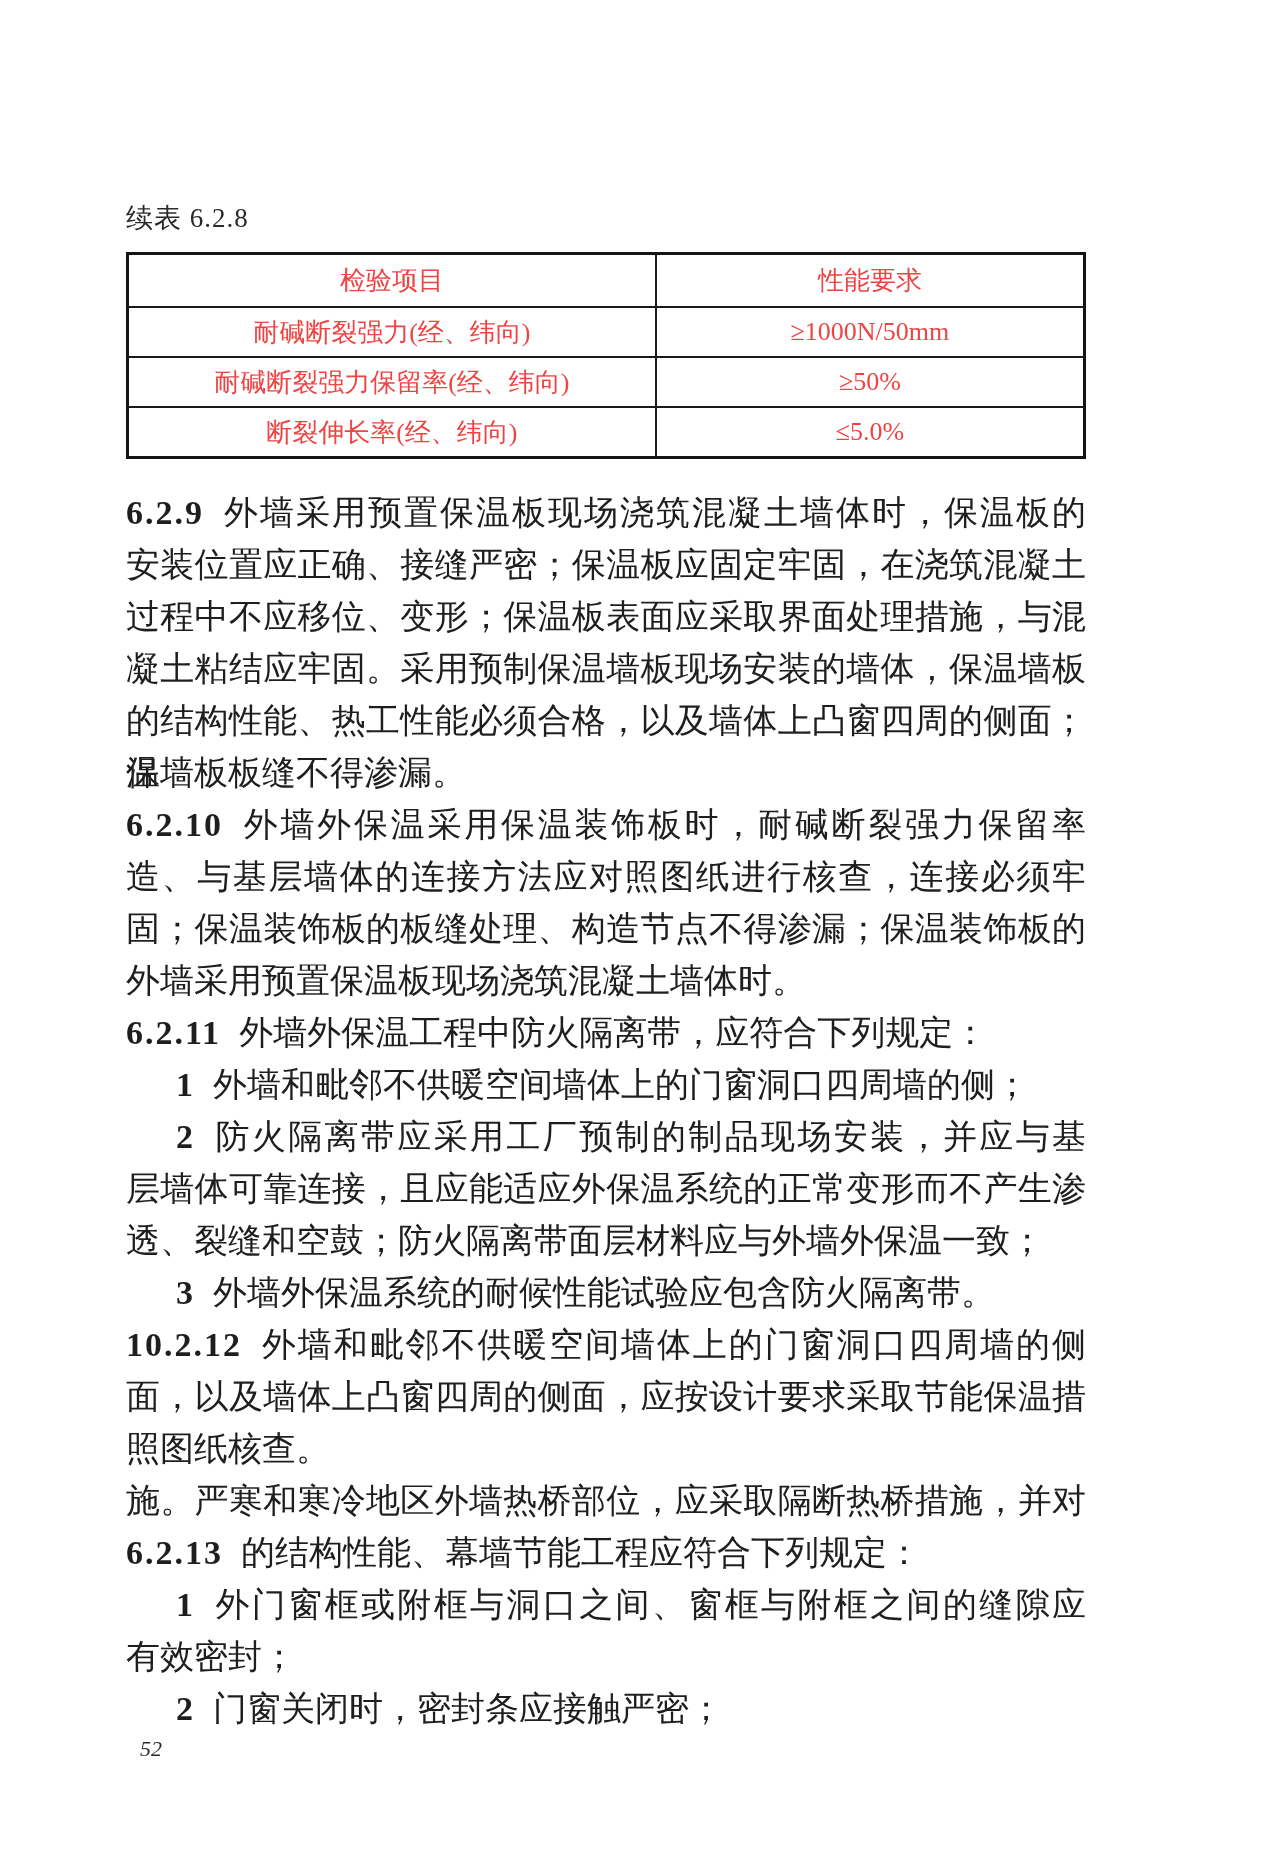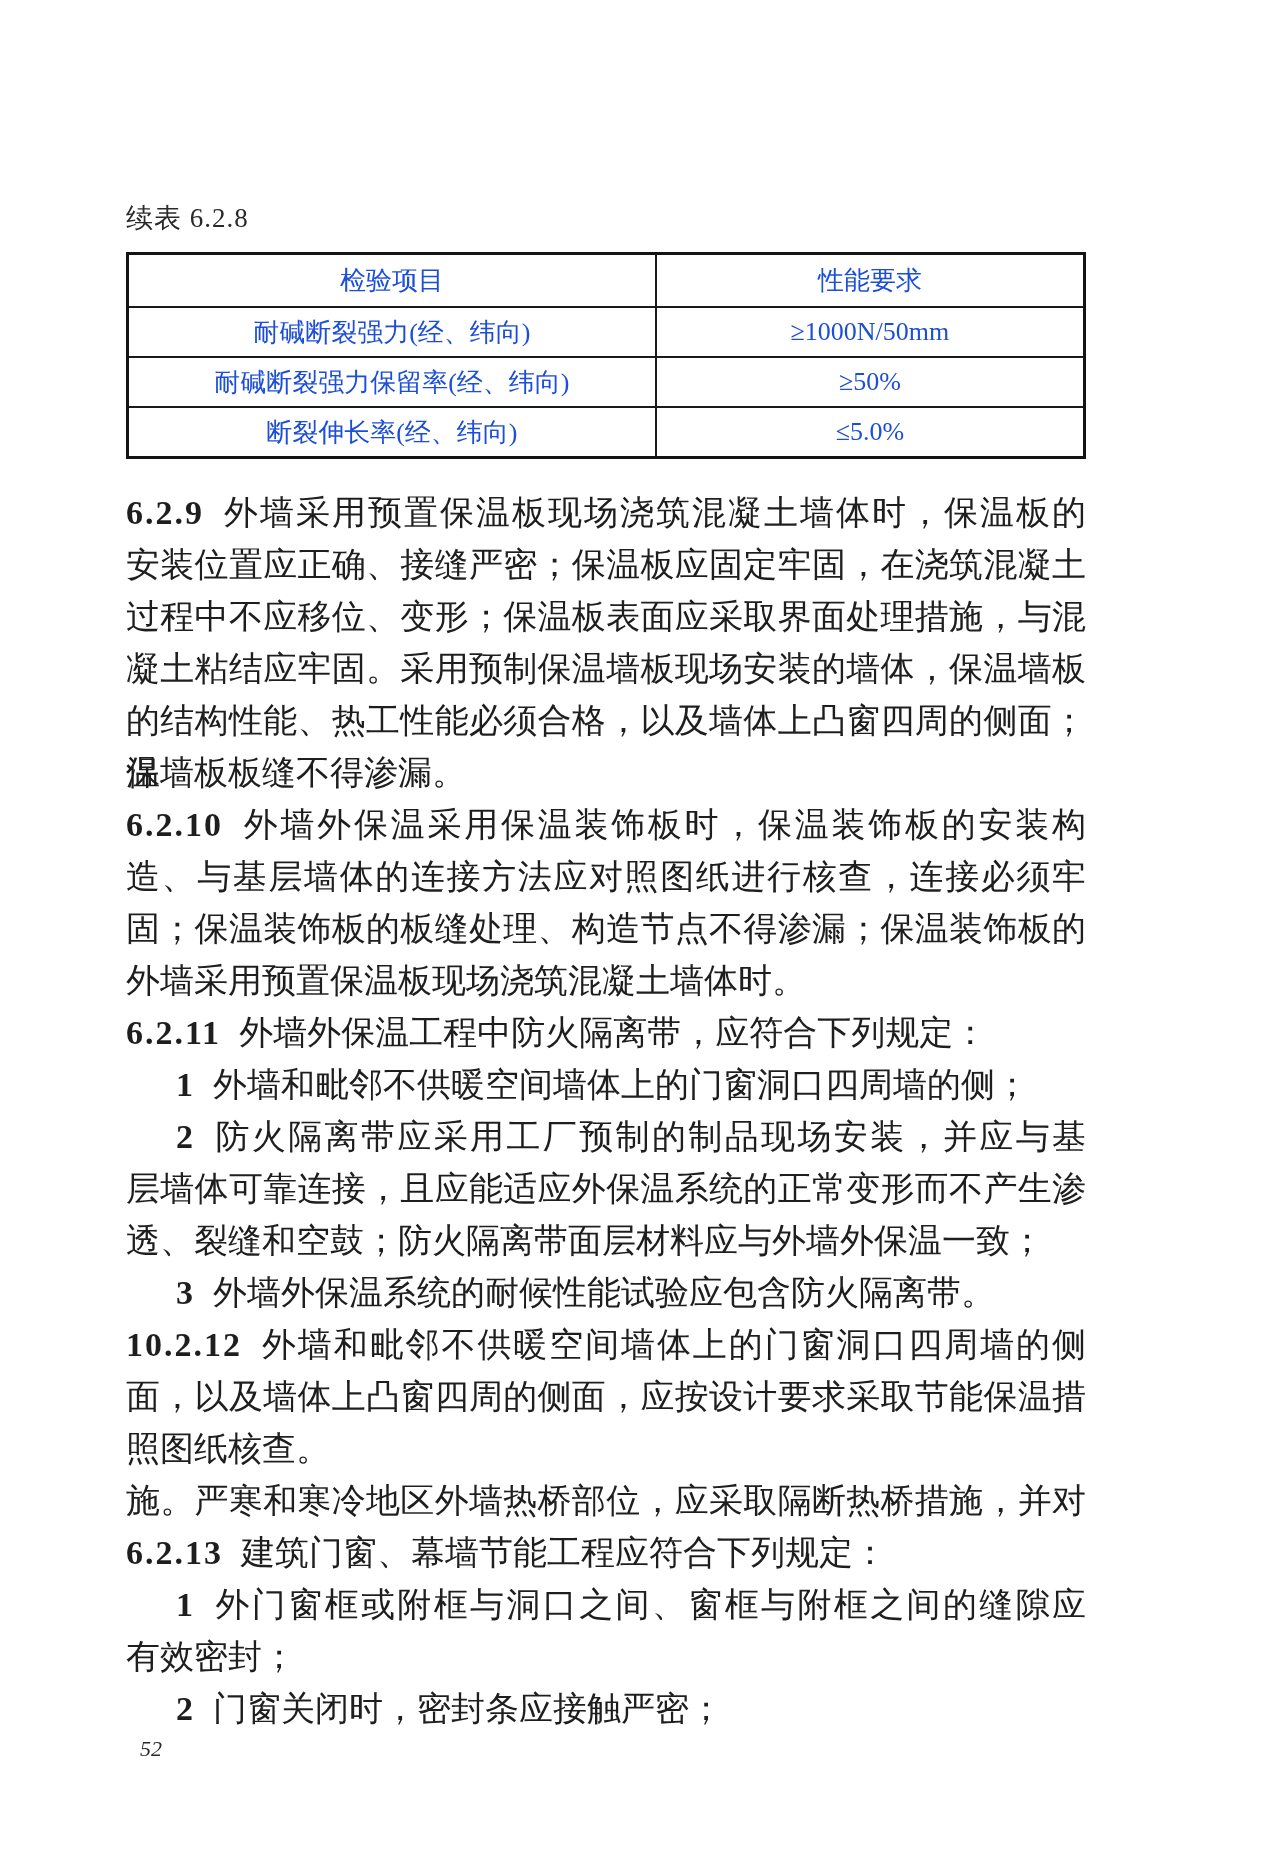--- a/index.html
+++ b/index.html
@@ -27,21 +27,21 @@
     border-collapse:collapse;
     table-layout:fixed;
   }
   table.spec-table th,
   table.spec-table td{
     border:2px solid #1a1a1a;
     text-align:center;
     vertical-align:middle;
     font-weight:normal;
     font-size:26px;
-    color:#1d4ed8;
+    color:#ef4444;
     padding:0;
   }
   table.spec-table{border:3px solid #141414;}
   table.spec-table th{height:51px;}
   table.spec-table td{height:48px;}
   col.c1{width:55.2%;}
   col.c2{width:44.8%;}
 
   .body-text{
     position:absolute;
@@ -109,35 +109,35 @@
     </tbody>
   </table>
 
   <div class="body-text" id="body-text">
       <div class="line fill"><b class="clause-no">6.2.9</b><span>外墙采用预置保温板现场浇筑混凝土墙体时，保温板的</span></div>
       <div class="line fill"><span>安装位置应正确、接缝严密；保温板应固定牢固，在浇筑混凝土</span></div>
       <div class="line fill"><span>过程中不应移位、变形；保温板表面应采取界面处理措施，与混</span></div>
       <div class="line fill"><span>凝土粘结应牢固。采用预制保温墙板现场安装的墙体，保温墙板</span></div>
       <div class="line fill"><span>的结构性能、热工性能必须合格，以及墙体上凸窗四周的侧面；保</span></div>
       <div class="line"><span>温墙板板缝不得渗漏。</span></div>
-      <div class="line fill"><b class="clause-no">6.2.10</b><span>外墙外保温采用保温装饰板时，保温装饰板的安装构</span></div>
+      <div class="line fill"><b class="clause-no">6.2.10</b><span>外墙外保温采用保温装饰板时，耐碱断裂强力保留率</span></div>
       <div class="line fill"><span>造、与基层墙体的连接方法应对照图纸进行核查，连接必须牢</span></div>
       <div class="line fill"><span>固；保温装饰板的板缝处理、构造节点不得渗漏；保温装饰板的</span></div>
       <div class="line"><span>外墙采用预置保温板现场浇筑混凝土墙体时。</span></div>
       <div class="line"><b class="clause-no">6.2.11</b><span>外墙外保温工程中防火隔离带，应符合下列规定：</span></div>
       <div class="line indent"><b class="clause-no">1</b><span>外墙和毗邻不供暖空间墙体上的门窗洞口四周墙的侧；</span></div>
       <div class="line fill indent"><b class="clause-no">2</b><span>防火隔离带应采用工厂预制的制品现场安装，并应与基</span></div>
       <div class="line fill"><span>层墙体可靠连接，且应能适应外保温系统的正常变形而不产生渗</span></div>
       <div class="line"><span>透、裂缝和空鼓；防火隔离带面层材料应与外墙外保温一致；</span></div>
       <div class="line indent"><b class="clause-no">3</b><span>外墙外保温系统的耐候性能试验应包含防火隔离带。</span></div>
       <div class="line fill"><b class="clause-no">10.2.12</b><span>外墙和毗邻不供暖空间墙体上的门窗洞口四周墙的侧</span></div>
       <div class="line fill"><span>面，以及墙体上凸窗四周的侧面，应按设计要求采取节能保温措</span></div>
       <div class="line"><span>照图纸核查。</span></div>
       <div class="line fill"><span>施。严寒和寒冷地区外墙热桥部位，应采取隔断热桥措施，并对</span></div>
-      <div class="line"><b class="clause-no">6.2.13</b><span>建筑门窗、幕墙节能工程应符合下列规定：</span></div>
+      <div class="line"><b class="clause-no">6.2.13</b><span>的结构性能、幕墙节能工程应符合下列规定：</span></div>
       <div class="line fill indent"><b class="clause-no">1</b><span>外门窗框或附框与洞口之间、窗框与附框之间的缝隙应</span></div>
       <div class="line"><span>有效密封；</span></div>
       <div class="line indent"><b class="clause-no">2</b><span>门窗关闭时，密封条应接触严密；</span></div>
     </div>
 
   <div class="page-number">52</div>
 
 </div>
 
 </body></html>

